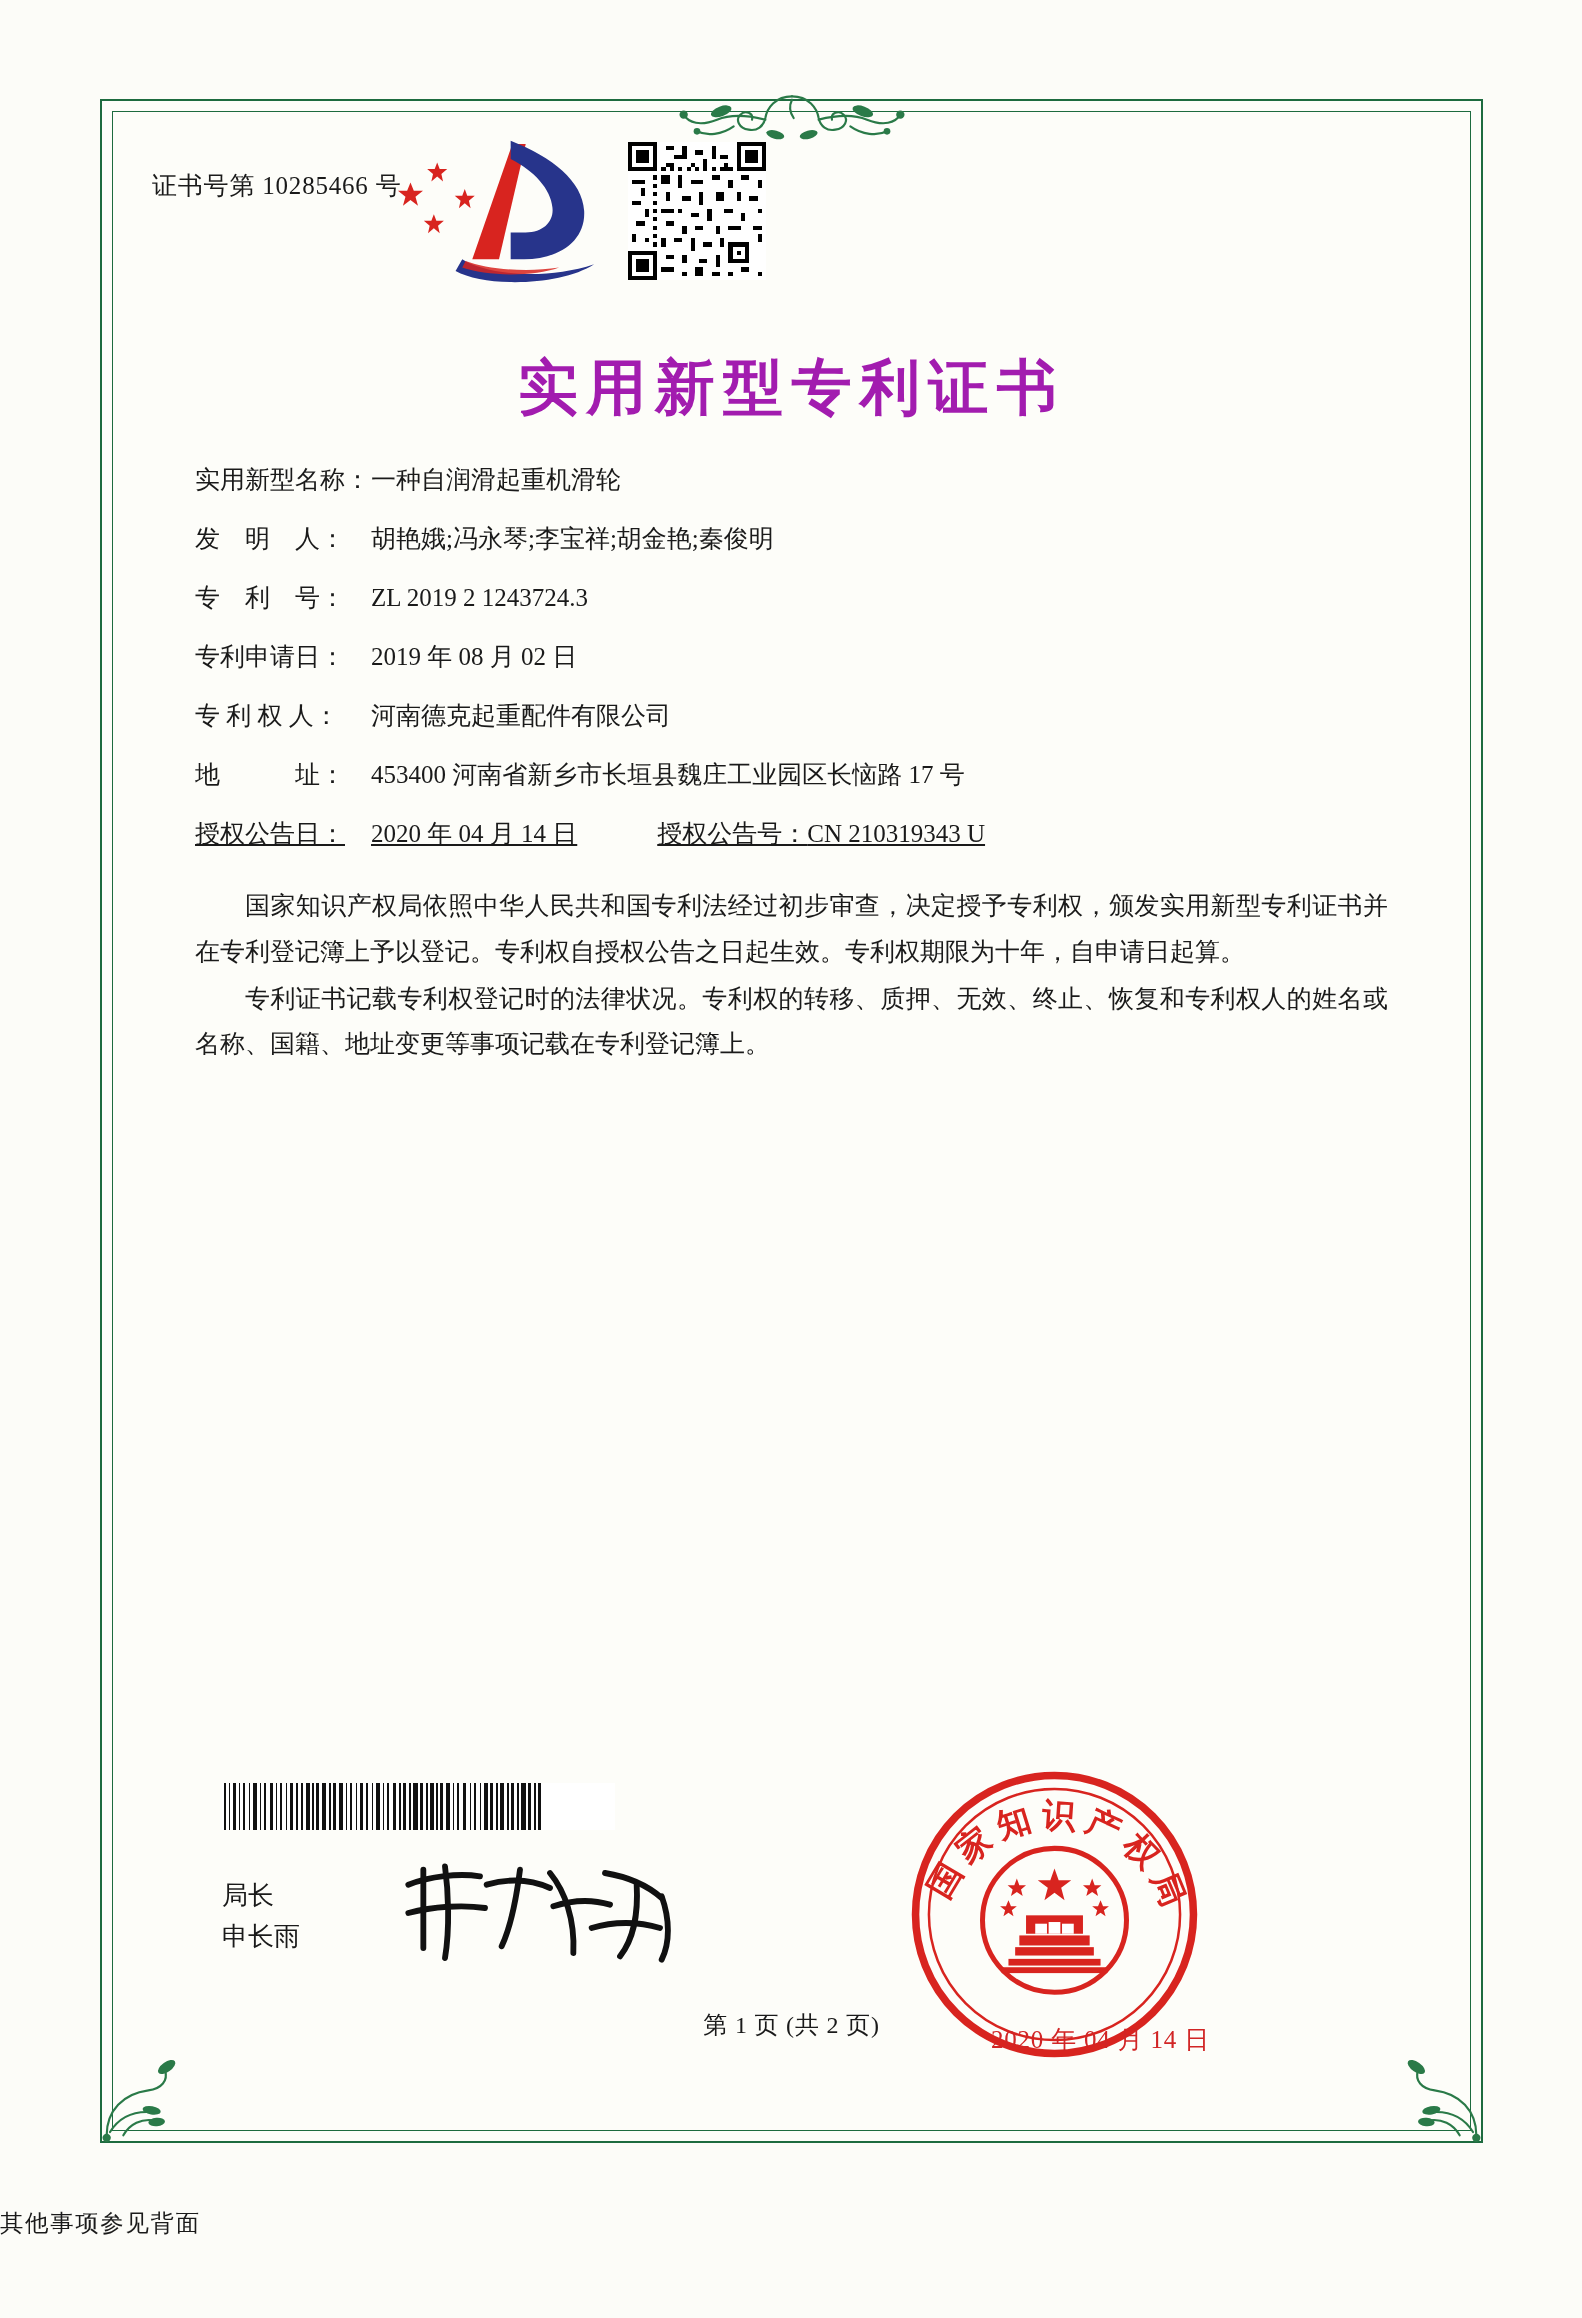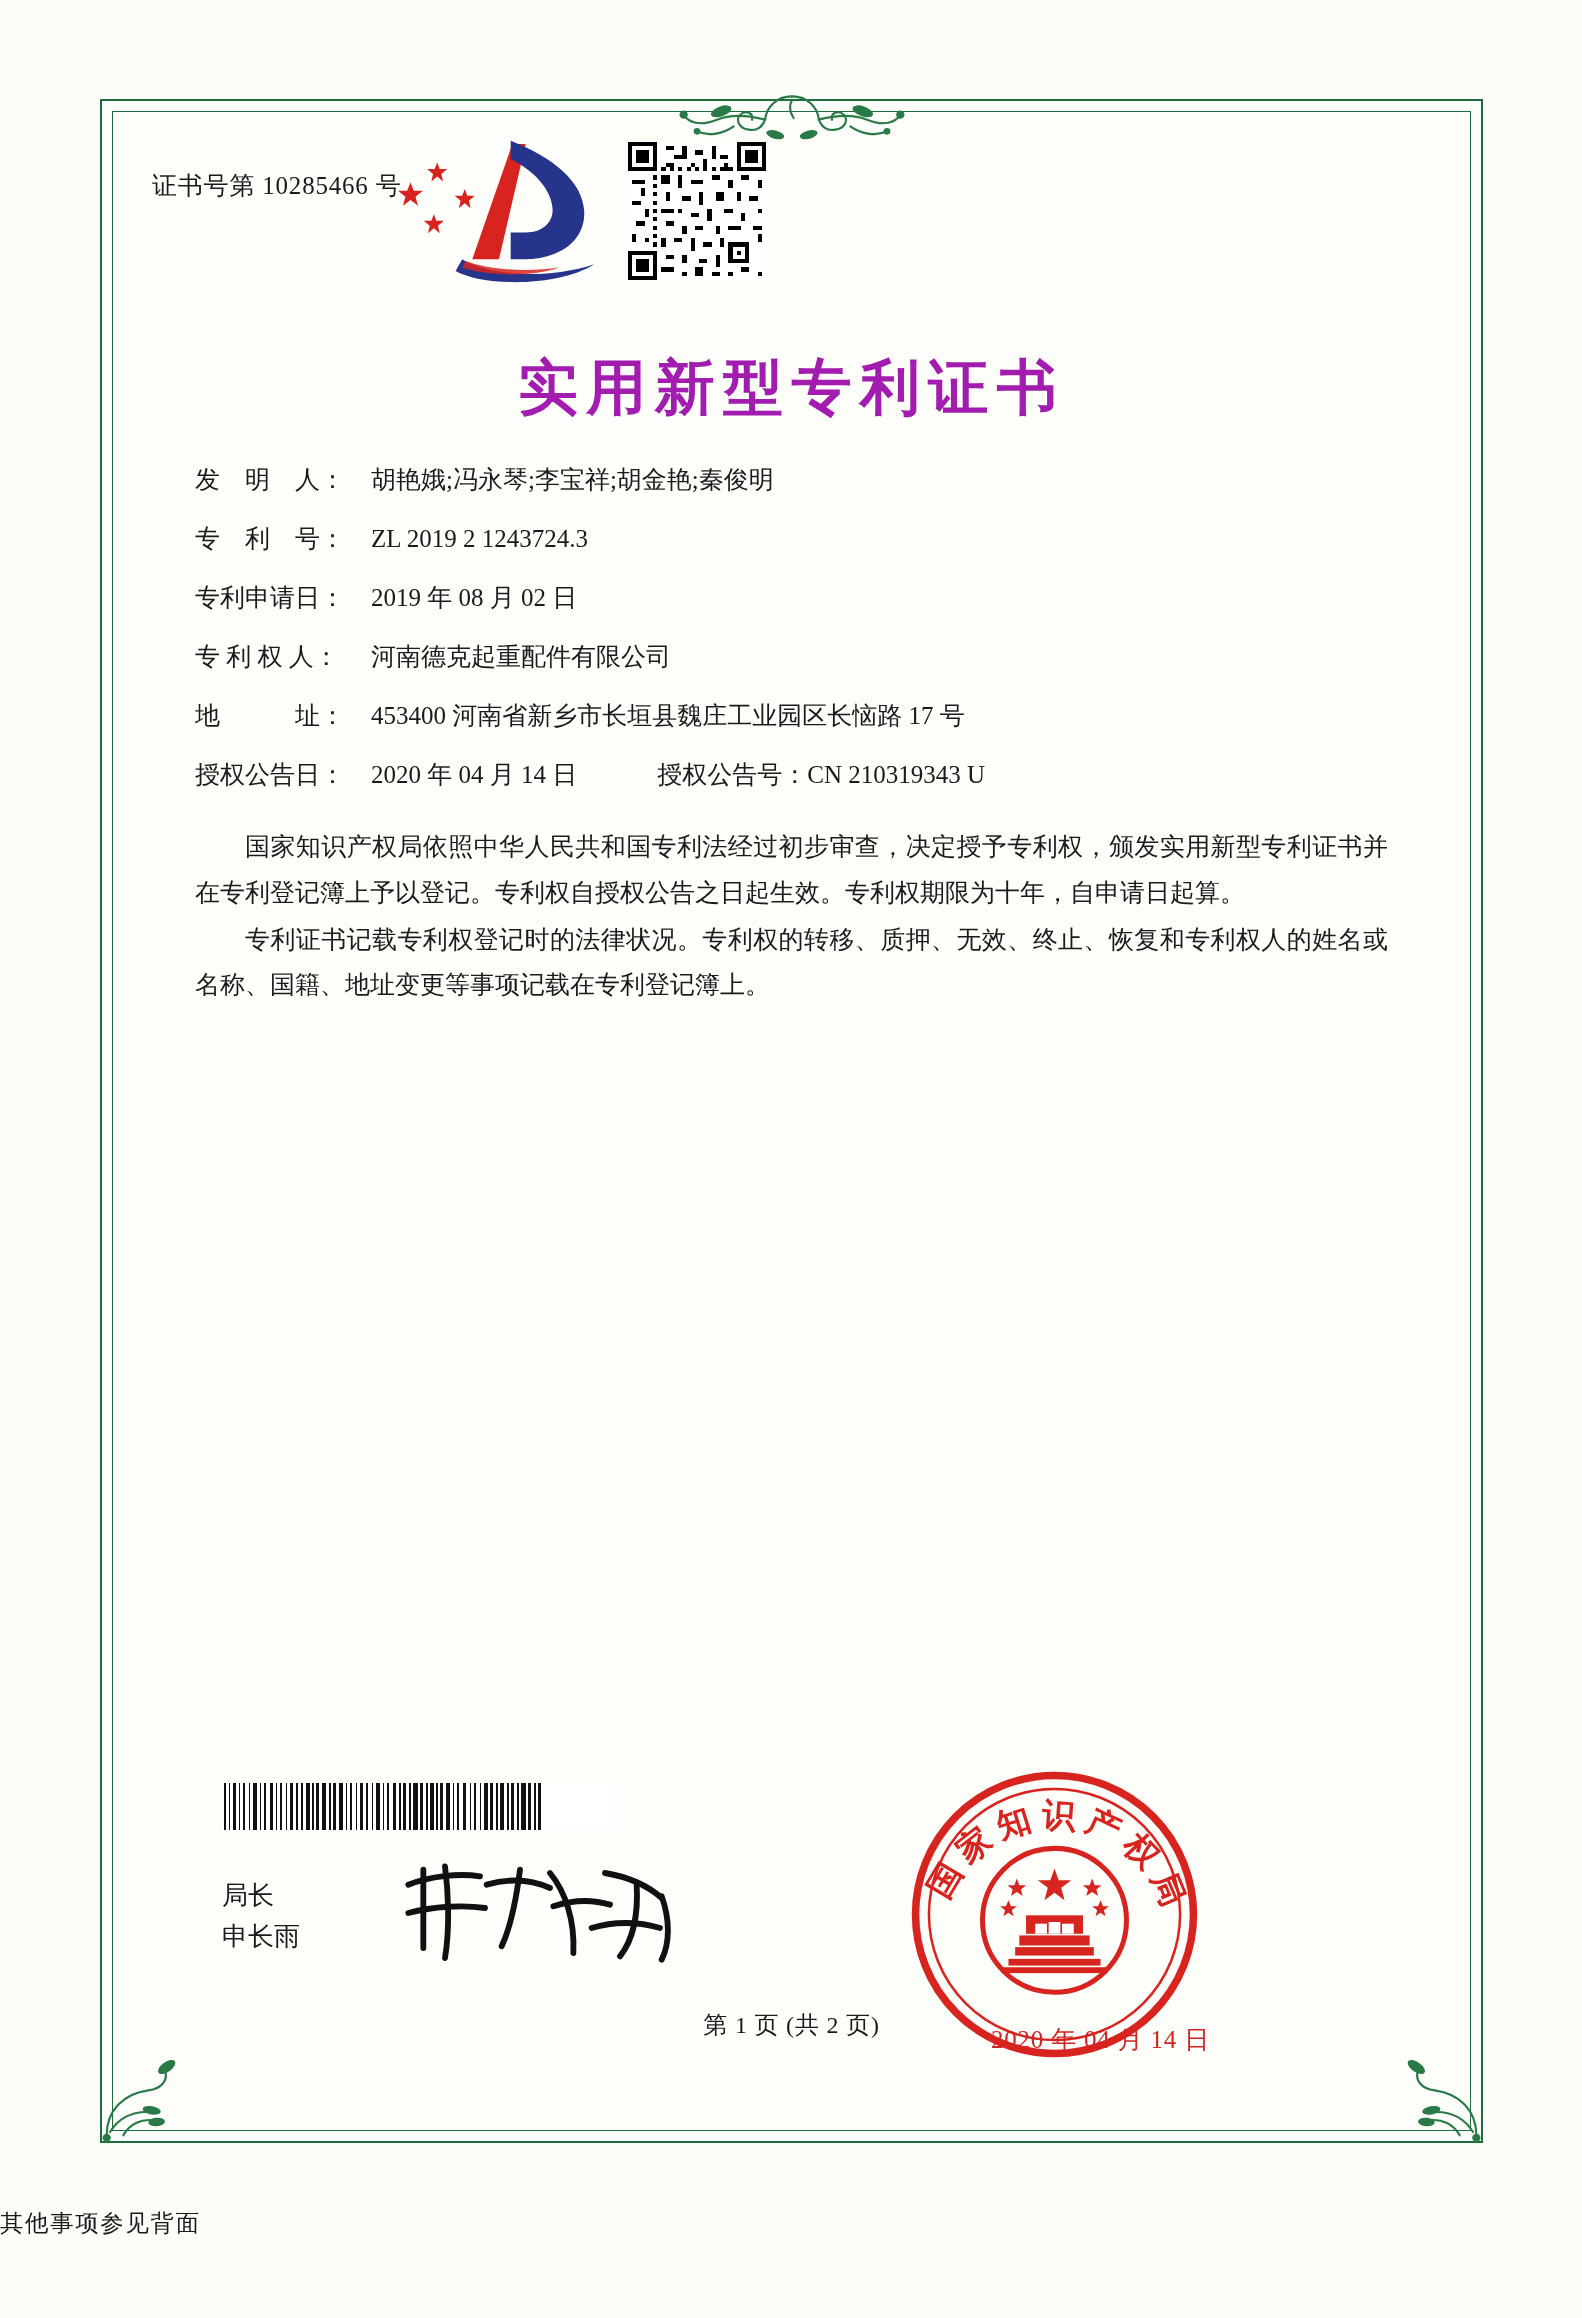--- a/index.html
+++ b/index.html
@@ -72,21 +72,21 @@
   .field{
     display:flex;align-items:baseline;margin-bottom:34px;
   }
   .f-label{
     white-space:pre;
     display:inline-block;
     min-width:176px;
   }
   .f-value{white-space:pre;}
   .field.dual{display:flex;}
-  .field.dual .half{display:flex;align-items:baseline;}
+  .field.dual .half{display:flex;align-items:baseline;text-decoration:underline;}
   .field.dual .half.second{margin-left:80px;}
 
   .para{
     margin-top:37px;
     padding-left:43px;padding-right:43px;
     font-size:25px;
     line-height:1.82;
     text-align:justify;
     text-justify:inter-ideograph;
   }
@@ -327,20 +327,24 @@
                 <rect x="27" y="30" width="2" height="1"></rect>
               <rect x="31" y="31" width="1" height="1"></rect>
             </g>
           </svg>
         </div>
       </div>
 
       <div class="title">实用新型专利证书</div>
 
       <div class="fields">
+        <div class="field">
+          <span class="f-label">实用新型名称：</span>
+          <span class="f-value">一种自润滑起重机滑轮</span>
+        </div>
         <div class="field">
           <span class="f-label">发　明　人：</span>
           <span class="f-value">胡艳娥;冯永琴;李宝祥;胡金艳;秦俊明</span>
         </div>
         <div class="field">
           <span class="f-label">专　利　号：</span>
           <span class="f-value">ZL 2019 2 1243724.3</span>
         </div>
         <div class="field">
           <span class="f-label">专利申请日：</span>

